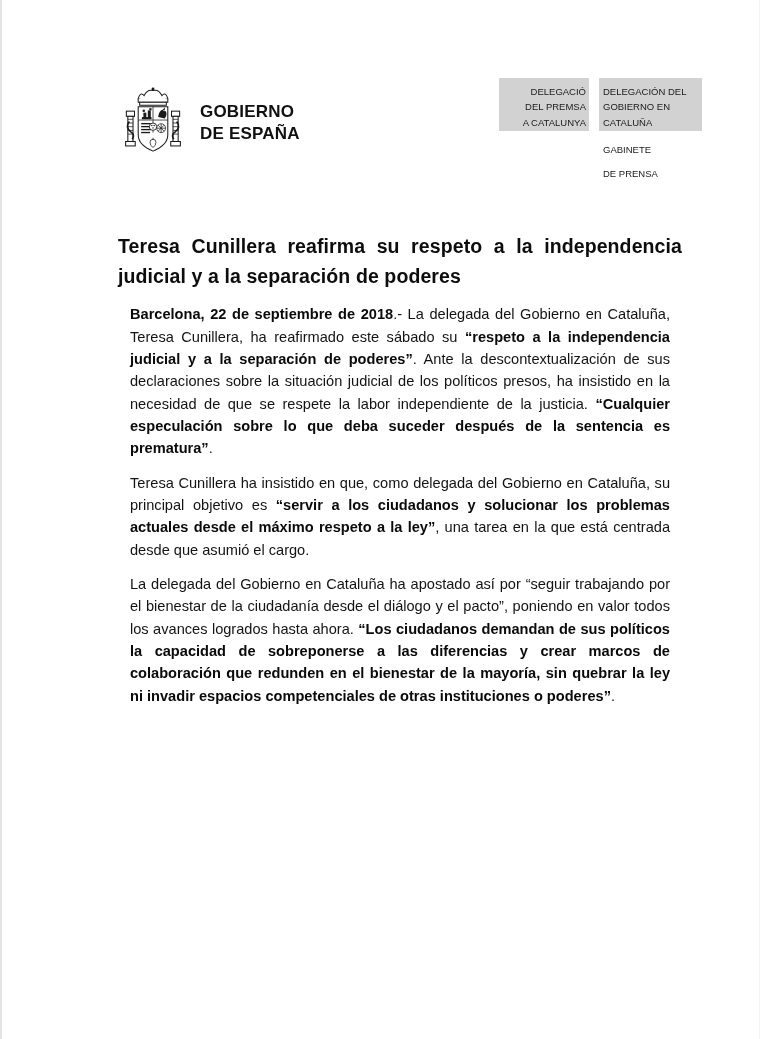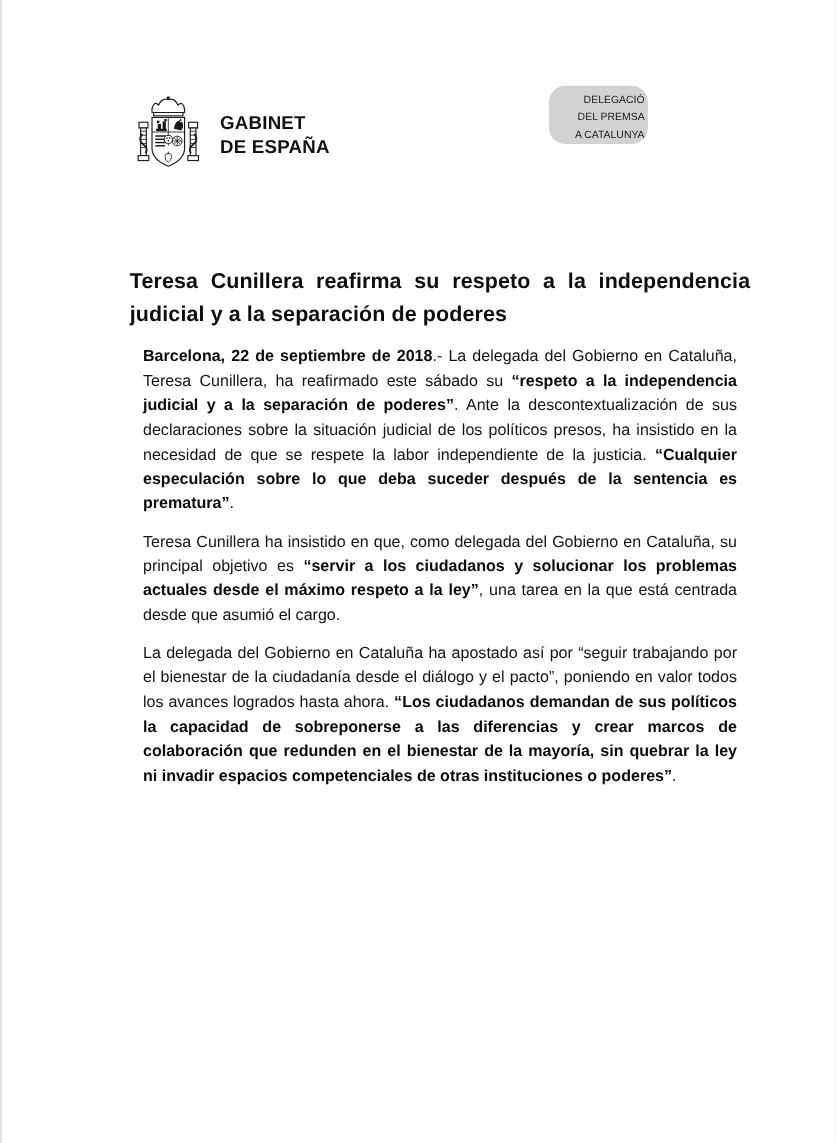--- a/index.html
+++ b/index.html
@@ -67,37 +67,37 @@
   .deleg-col.es { width: 103px; }
   .deleg-box {
     background: #d2d2d2;
     font-size: 9.5px;
     line-height: 1.62;
     color: #1a1a1a;
     padding: 6px 4px 7px 4px;
     box-sizing: border-box;
     height: 53px;
   }
-  .deleg-box.ca { text-align: right; padding-right: 3px; border-radius: 15px; }
+  .deleg-box.ca { text-align: right; padding-right: 3px; }
   .deleg-box.es { text-align: left; padding-left: 4px; }
   .deleg-sub {
     font-size: 9.5px;
     line-height: 1.6;
     color: #1a1a1a;
     padding-top: 11px;
   }
   .deleg-sub.ca { text-align: right; padding-right: 3px; }
   .deleg-sub.es { text-align: left; padding-left: 4px; }
   .deleg-sub .l2 { display: block; padding-top: 9px; }
 
   
   .content {
     position: absolute;
     left: 116px;
-    top: 242px;
+    top: 232px;
     width: 564px;
   }
   h1.title {
     margin: 0;
     font-size: 19.5px;
     font-weight: bold;
     line-height: 1.52;
     color: #0d0d0d;
     text-align: justify;
     text-align-last: left;
@@ -175,35 +175,46 @@
           <path d="M50 72 Q46 72 46 76 Q46 81 50 83 Q54 81 54 76 Q54 72 50 72 Z" fill="#ffffff" stroke="#1a1a1a" stroke-width="1"></path>
           <path d="M50 70 L50 73" stroke="#1a1a1a" stroke-width="1"></path>
 
           <circle cx="50" cy="55" r="5" fill="#ffffff" stroke="#1a1a1a" stroke-width="1.2"></circle>
           <circle cx="48.4" cy="53.4" r="1" fill="#1a1a1a"></circle>
           <circle cx="51.6" cy="53.4" r="1" fill="#1a1a1a"></circle>
           <circle cx="50" cy="56.6" r="1" fill="#1a1a1a"></circle>
         </g>
       </svg>
       <div class="brand-text">
-        <div>GABINET</div>
+        <div>GOBIERNO</div>
         <div>DE ESPAÑA</div>
       </div>
     </div>
 
     <div class="deleg-blocks">
 
       <div class="deleg-col ca">
         <div class="deleg-box ca">
           <div>DELEGACIÓ</div>
           <div>DEL PREMSA</div>
           <div>A CATALUNYA</div>
         </div>
       </div>
 
+      <div class="deleg-col es">
+        <div class="deleg-box es">
+          <div>DELEGACIÓN DEL</div>
+          <div>GOBIERNO EN</div>
+          <div>CATALUÑA</div>
+        </div>
+        <div class="deleg-sub es">
+          <span>GABINETE</span>
+          <span class="l2">DE PRENSA</span>
+        </div>
+      </div>
 
     </div>
   </div>
 
   <div class="content">
 
     <h1 class="title">Teresa Cunillera reafirma su respeto a la independencia judicial y a la separación de poderes</h1>
 
     <p class="para p1"><b>Barcelona, 22 de septiembre de 2018</b><span>.- La delegada del Gobierno en Cataluña, Teresa Cunillera, ha reafirmado este sábado su </span><b>“respeto a la independencia judicial y a la separación de poderes”</b><span>. Ante la descontextualización de sus declaraciones sobre la situación judicial de los políticos presos, ha insistido en la necesidad de que se respete la labor independiente de la justicia. </span><b>“Cualquier especulación sobre lo que deba suceder después de la sentencia es prematura”</b><span>.</span></p>
 

